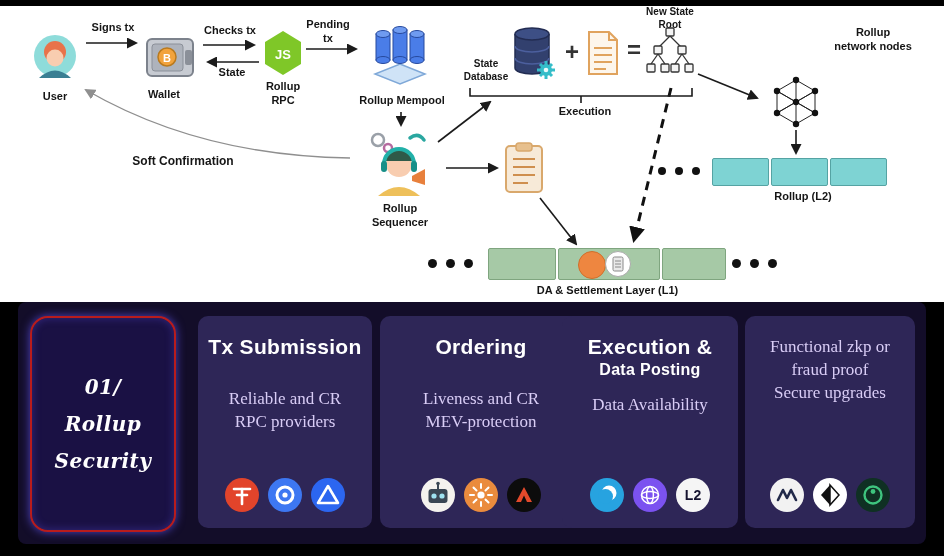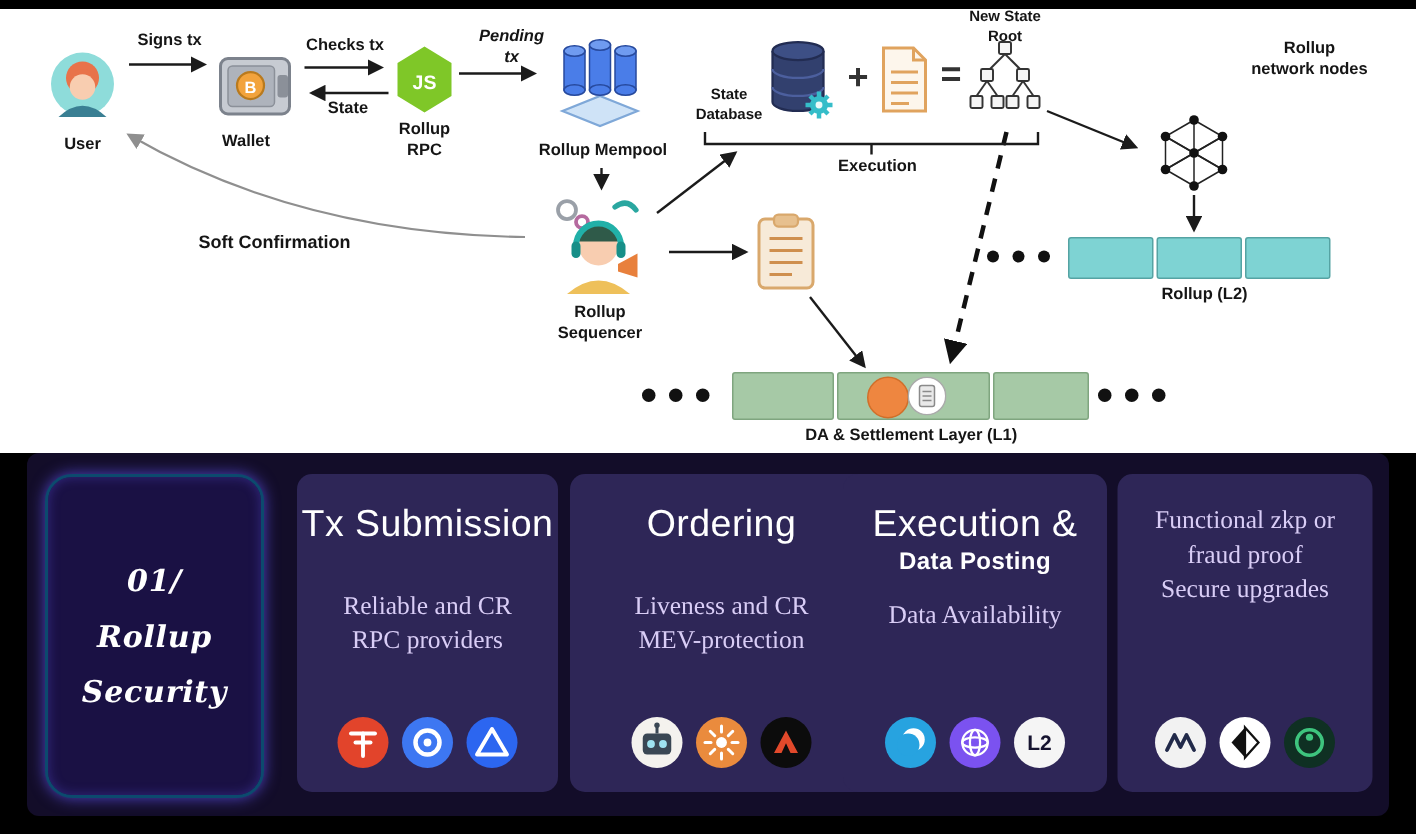--- a/index.html
+++ b/index.html
@@ -19,26 +19,26 @@
   .dots{position:absolute;display:flex;gap:9px;}
   .dots i{width:8px;height:8px;background:#111;border-radius:50%;display:block;}
   .dots.big i{width:9px;height:9px;}
   .blk{position:absolute;border-radius:2px;}
   .blk.teal{background:#7ed3d3;border:1px solid #55a3a3;height:26px;width:55px;}
   .blk.green{background:#a6c9a6;border:1px solid #7fa57f;height:30px;}
   .oc{position:absolute;width:26px;height:26px;border-radius:50%;background:#ee8640;border:1px solid #d06f2a;}
   
   .panel{position:absolute;left:18px;top:302px;width:908px;height:242px;background:#130d29;border-radius:8px;}
   .intro-card{position:absolute;left:12px;top:14px;width:142px;height:212px;background:#1a1144;
-      border:2px solid #0c4a6e;border-radius:18px;box-shadow:0 0 10px rgba(99,85,245,.75), inset 0 0 8px rgba(99,85,245,.35);
+      border:2px solid #b91c1c;border-radius:18px;box-shadow:0 0 10px rgba(99,85,245,.75), inset 0 0 8px rgba(99,85,245,.35);
       display:flex;flex-direction:column;justify-content:center;align-items:center;gap:13px;
       color:#fff;font-family:"DejaVu Serif",serif;font-style:italic;font-weight:bold;font-size:20px;letter-spacing:.5px;}
   .card{position:absolute;top:14px;height:212px;background:#2e2657;border-radius:10px;color:#fff;
       display:flex;flex-direction:column;align-items:center;text-align:center;}
-  .card-title{margin-top:18px;font-size:25px;font-weight:400;letter-spacing:.3px;line-height:1.25;}
+  .card-title{margin-top:18px;font-size:21px;font-weight:700;letter-spacing:.3px;line-height:1.25;}
   .card-title2{font-size:16px;font-weight:800;letter-spacing:.3px;line-height:1.25;}
   .card-body{margin-top:28px;font-family:"Liberation Serif",serif;font-size:17px;color:#d9cdf6;line-height:1.35;}
   .card-body.tight{margin-top:14px;}
   .card-body.mid{margin-top:20px;}
   .icons-row{position:absolute;bottom:16px;left:0;width:100%;display:flex;justify-content:center;gap:9px;}
   .cicon{width:34px;height:34px;border-radius:50%;display:flex;align-items:center;justify-content:center;overflow:hidden;}
 </style>
 </head>
 <body>
 
@@ -101,21 +101,21 @@
     <div class="node" style="left:262px;top:24px;width:42px;height:46px;">
       <svg width="42" height="46" viewBox="0 0 42 46">
         <polygon points="21,1 39,12 39,34 21,45 3,34 3,12" fill="#7fc728"></polygon>
         <text x="21" y="29" text-anchor="middle" font-size="13" font-weight="bold" fill="#fff">JS</text>
       </svg>
     </div>
     <div class="dl" style="left:256px;top:74px;width:54px;">
       <div>Rollup</div>
       <div>RPC</div>
     </div>
-    <div class="dl" style="left:313px;top:12px;width:56px;font-style:italic;">
+    <div class="dl" style="left:300px;top:12px;width:56px;">
       <div>Pending</div>
       <div>tx</div>
     </div>
 
     <div class="node" style="left:371px;top:18px;width:58px;height:62px;">
       <svg width="58" height="62" viewBox="0 0 58 62">
         <polygon points="29,40 54,50 29,60 4,50" fill="#cfe3f7" stroke="#7fa8d8" stroke-width="1.5"></polygon>
         <g stroke="#274a9e" stroke-width="1">
           <rect x="5" y="10" width="14" height="26" fill="#4a7de8"></rect>
             <ellipse cx="12" cy="10" rx="7" ry="3.5" fill="#6f9bf0"></ellipse>

